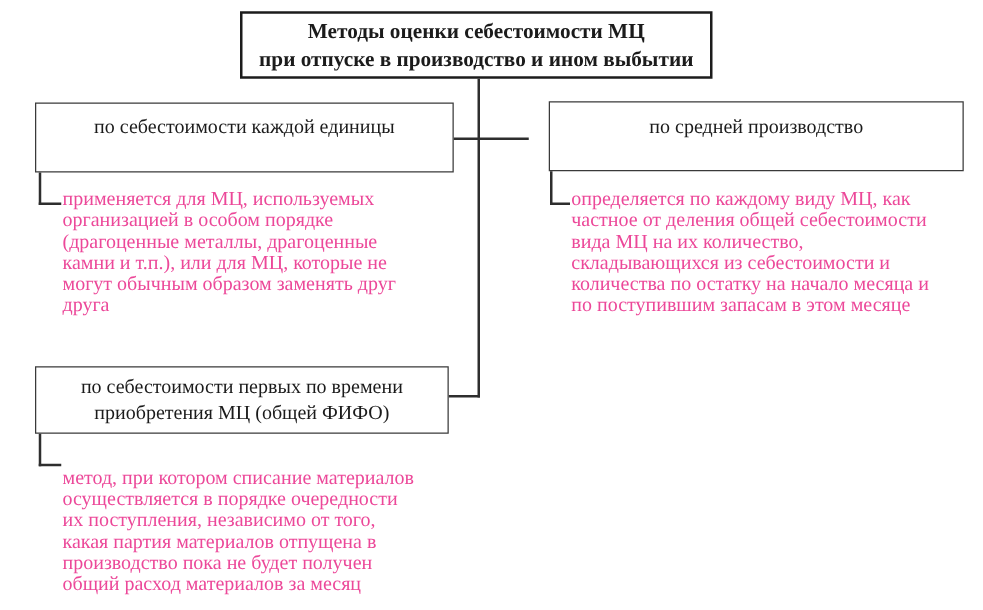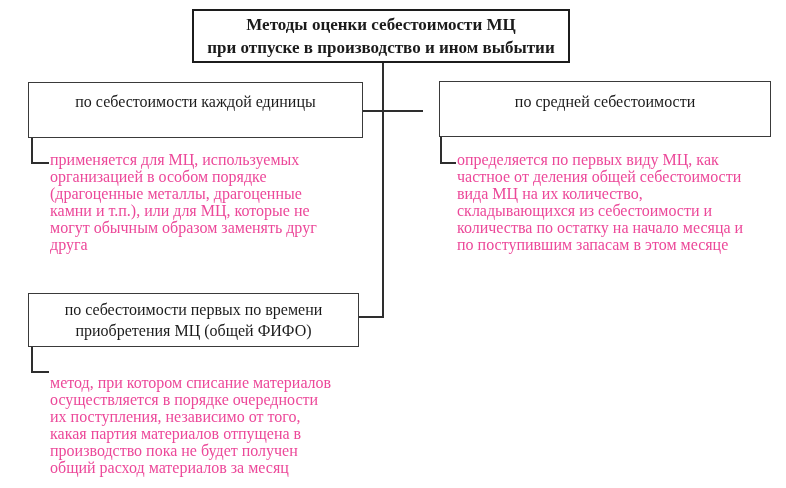--- a/index.html
+++ b/index.html
@@ -107,21 +107,21 @@
 
   <div class="line" style="left:347px; top:110px; width:76px; height:2px;"></div>
 
   <div class="line" style="left:343px; top:316px; width:41px; height:2px;"></div>
 
   <div class="box node-box node-unit">
     <span class="label">по себестоимости каждой единицы</span>
   </div>
 
   <div class="box node-box node-average">
-    <span class="label">по средней себестоимости</span>
+    <span class="label">по средней производство</span>
   </div>
 
   <div class="box node-box node-fifo">
     <span class="label">по себестоимости первых по времени
 приобретения МЦ (общей ФИФО)</span>
   </div>
 
   <div class="line" style="left:31px; top:138px; width:2px; height:26px;"></div>
   <div class="line" style="left:31px; top:162px; width:18px; height:2px;"></div>
 
@@ -131,21 +131,21 @@
   <div class="line" style="left:31px; top:347px; width:2px; height:26px;"></div>
   <div class="line" style="left:31px; top:371px; width:18px; height:2px;"></div>
 
   <div class="desc desc-unit">применяется для МЦ, используемых
 организацией в особом порядке
 (драгоценные металлы, драгоценные
 камни и т.п.), или для МЦ, которые не
 могут обычным образом заменять друг
 друга</div>
 
-  <div class="desc desc-average">определяется по первых виду МЦ, как
+  <div class="desc desc-average">определяется по каждому виду МЦ, как
 частное от деления общей себестоимости
 вида МЦ на их количество,
 складывающихся из себестоимости и
 количества по остатку на начало месяца и
 по поступившим запасам в этом месяце</div>
 
   <div class="desc desc-fifo">метод, при котором списание материалов
 осуществляется в порядке очередности
 их поступления, независимо от того,
 какая партия материалов отпущена в

